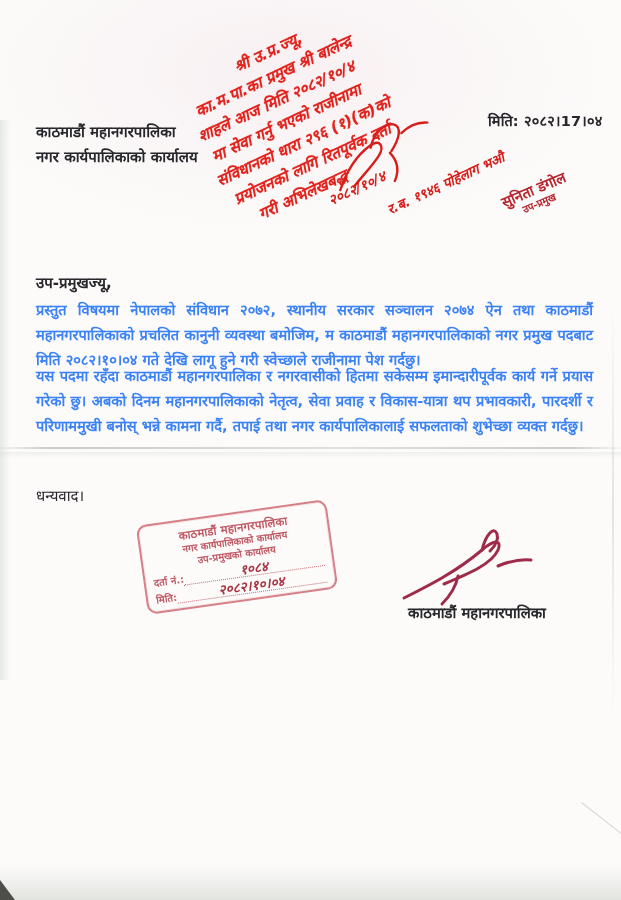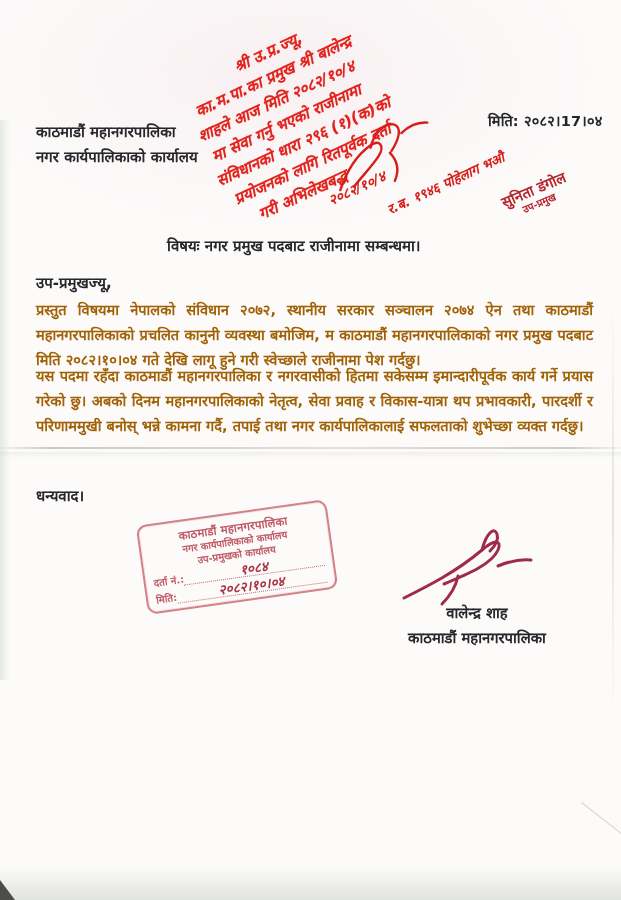--- a/index.html
+++ b/index.html
@@ -26,24 +26,24 @@
     background:rgba(140,145,140,.35);transform:rotate(38deg);}
   .crease-right{position:absolute;left:612px;top:300px;width:2px;height:420px;
     background:linear-gradient(180deg, rgba(255,255,255,0), rgba(170,175,168,.30), rgba(255,255,255,0));}
 
   
   .abs{position:absolute;}
   .letter-date{left:488px;top:110px;font-size:14.5px;font-weight:bold;letter-spacing:.2px;}
   .recipient{left:36px;top:120px;font-size:15px;line-height:25px;font-weight:bold;}
   .subject{left:167px;top:235px;font-size:15px;font-weight:bold;}
   .salutation{left:36px;top:272px;font-size:15px;font-weight:bold;}
-  .para{left:36px;width:557px;font-size:14.6px;line-height:25px;text-align:justify;font-weight:bold;color:#a16207;}
+  .para{left:36px;width:557px;font-size:14.6px;line-height:25px;text-align:justify;font-weight:bold;color:#3b82f6;}
   .para1{top:297px;}
   .para2{top:363px;}
-  .closing{left:36px;top:485px;font-size:15px;font-weight:bold;}
+  .closing{left:36px;top:485px;font-size:15px;font-weight:normal;}
   .sign-block{left:393px;top:600px;width:168px;text-align:center;font-size:14.8px;line-height:25px;font-weight:bold;}
 
   
   .stamp-box{
     left:141px;top:512px;width:172px;
     transform:rotate(-8deg);transform-origin:50% 50%;
     border:2px solid rgba(201,92,103,.78);border-radius:10px;
     padding:6px 8px 5px;color:#c05b66;text-align:center;
     box-shadow:inset 0 0 0 1px rgba(201,92,103,.15);
   }
@@ -118,21 +118,20 @@
     <div class="dt">उप-प्रमुख</div>
   </div>
 
   <div class="abs letter-date">मिति: २०८२।17।०४</div>
 
   <div class="abs recipient">
     <div>काठमाडौं महानगरपालिका</div>
     <div>नगर कार्यपालिकाको कार्यालय</div>
   </div>
 
-  <div class="abs subject">विषयः  नगर प्रमुख पदबाट राजीनामा सम्बन्धमा।</div>
   <div class="abs salutation">उप-प्रमुखज्यू,</div>
   <div class="abs para para1">प्रस्तुत विषयमा नेपालको संविधान २०७२, स्थानीय सरकार सञ्चालन २०७४ ऐन तथा काठमाडौं महानगरपालिकाको प्रचलित कानुनी व्यवस्था बमोजिम, म काठमाडौं महानगरपालिकाको नगर प्रमुख पदबाट मिति २०८२।१०।०४ गते देखि लागू हुने गरी स्वेच्छाले राजीनामा पेश गर्दछु।</div>
   <div class="abs para para2">यस पदमा रहँदा काठमाडौं महानगरपालिका र नगरवासीको हितमा सकेसम्म इमान्दारीपूर्वक कार्य गर्ने प्रयास गरेको छु।  अबको दिनम महानगरपालिकाको नेतृत्व, सेवा प्रवाह र विकास-यात्रा थप प्रभावकारी, पारदर्शी र परिणाममुखी बनोस् भन्ने कामना गर्दै, तपाई तथा नगर कार्यपालिकालाई सफलताको शुभेच्छा व्यक्त गर्दछु।</div>
   <div class="abs closing">धन्यवाद।</div>
 
   <div class="abs stamp-box">
     <div class="s1">काठमाडौं महानगरपालिका</div>
     <div class="s2">नगर कार्यपालिकाको कार्यालय</div>
     <div class="s3">उप-प्रमुखको कार्यालय</div>
     <div class="stamp-row">
@@ -148,17 +147,16 @@
   <svg class="abs" style="left:398px;top:524px;" width="145" height="84" viewBox="0 0 145 84">
     <g fill="none" stroke="#9e2b49" stroke-width="3" stroke-linecap="round">
       <path d="M6,74 C30,62 58,48 84,26 C97,15 104,16 100,26 C94,40 70,50 46,60"></path>
       <path d="M84,26 C88,10 96,2 99,10 C101,16 97,22 92,27"></path>
       <path d="M60,52 C58,62 52,72 44,80"></path>
       <path d="M100,42 C112,37 124,35 133,36"></path>
     </g>
   </svg>
 
   <div class="abs sign-block">
-    <div>वालेन्द्र शाह</div>
     <div>काठमाडौं महानगरपालिका</div>
   </div>
 
 </div>
 
 </body></html>

